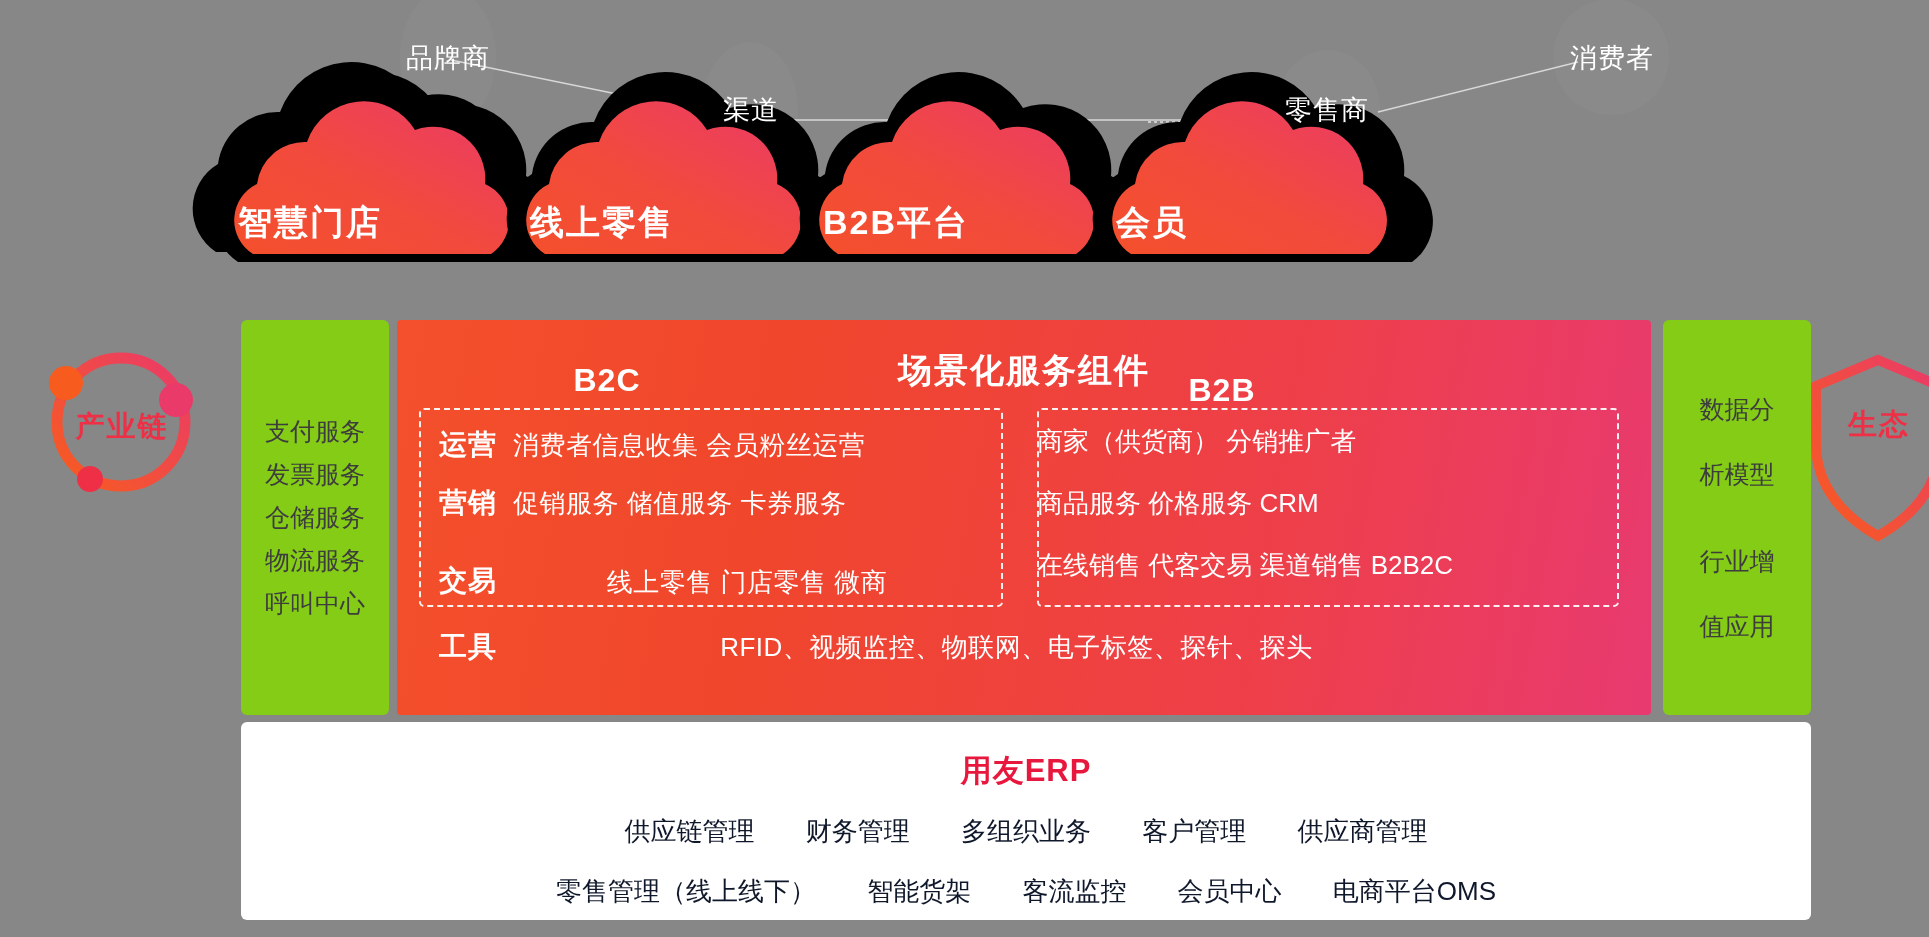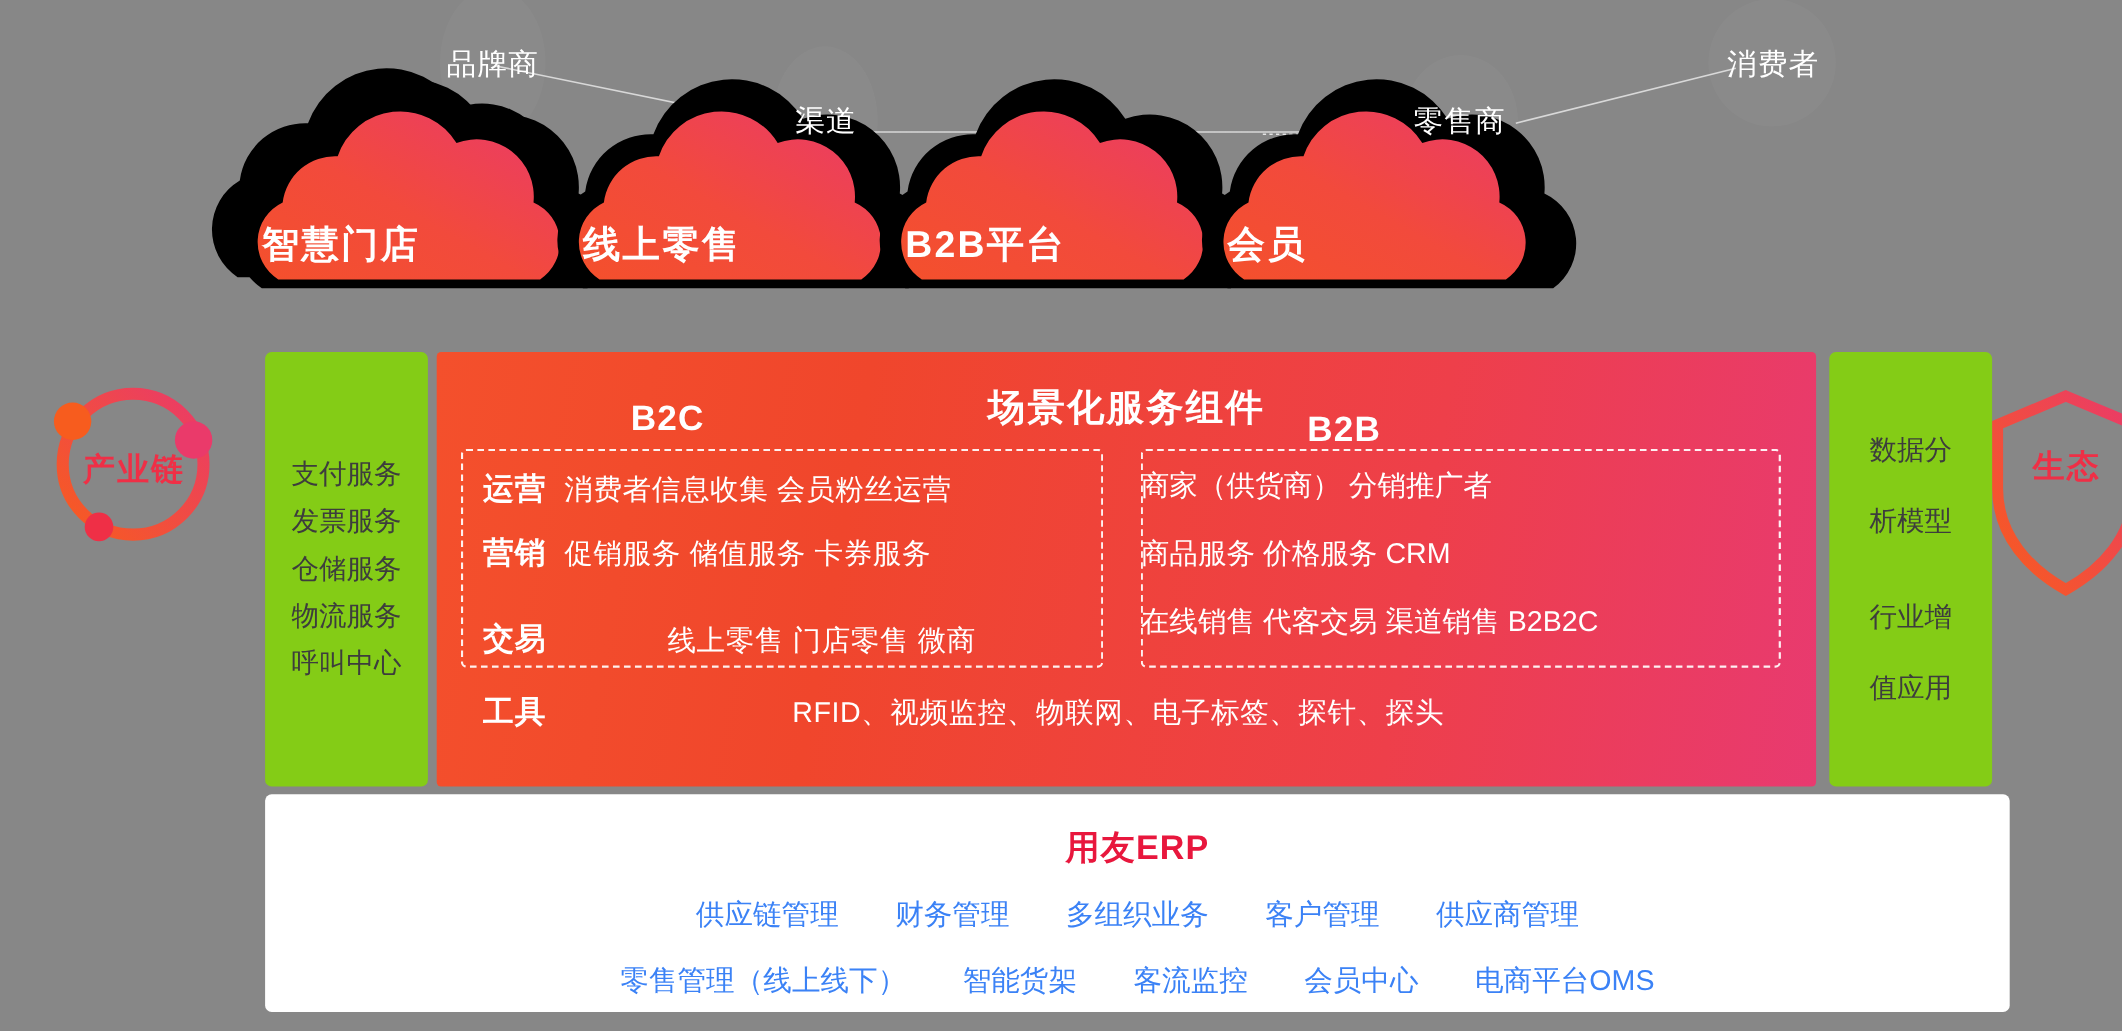--- a/index.html
+++ b/index.html
@@ -126,21 +126,21 @@
     position:absolute;left:0;right:0;
     text-align:center;
     color:#e8173d;
     font-weight:bold;
     font-size:31px;
     letter-spacing:1px;
   }
   .erp-line{
     position:absolute;left:0;right:0;
     text-align:center;
-    color:#3b82f6;
+    color:#0f172a;
     font-size:26px;
     white-space:nowrap;
   }
   .erp-line span{margin:0 22px;}
   .badge-text{
     position:absolute;left:0;right:0;
     text-align:center;
     color:#ef2f46;
     font-weight:bold;
     font-size:29px;
@@ -282,21 +282,21 @@
     <div style="position:absolute;left:640px;top:228px;width:578px;">
       <div class="b2b-line" style="position:static;">在线销售  代客交易  渠道销售  B2B2C</div>
     </div>
 
     <div class="tools-row" style="left:42px;top:300px;width:1175px;height:54px;">
       <div class="svc-cat" style="width:90px;">工具</div>
       <div class="svc-items" style="flex:1;text-align:center;padding-right:110px;">RFID、视频监控、物联网、电子标签、探针、探头</div>
     </div>
   </div>
 
-  <div class="erp" style="left:208px;top:722px;width:1570px;height:198px;padding-left:16px;">
+  <div class="erp" style="left:208px;top:722px;width:1570px;height:198px;">
     <div class="erp-title" style="top:28px;">用友ERP</div>
 
     <div class="erp-line" style="top:92px;">
       <span>供应链管理</span>
       <span>财务管理</span>
       <span>多组织业务</span>
       <span>客户管理</span>
       <span>供应商管理</span>
     </div>
 

